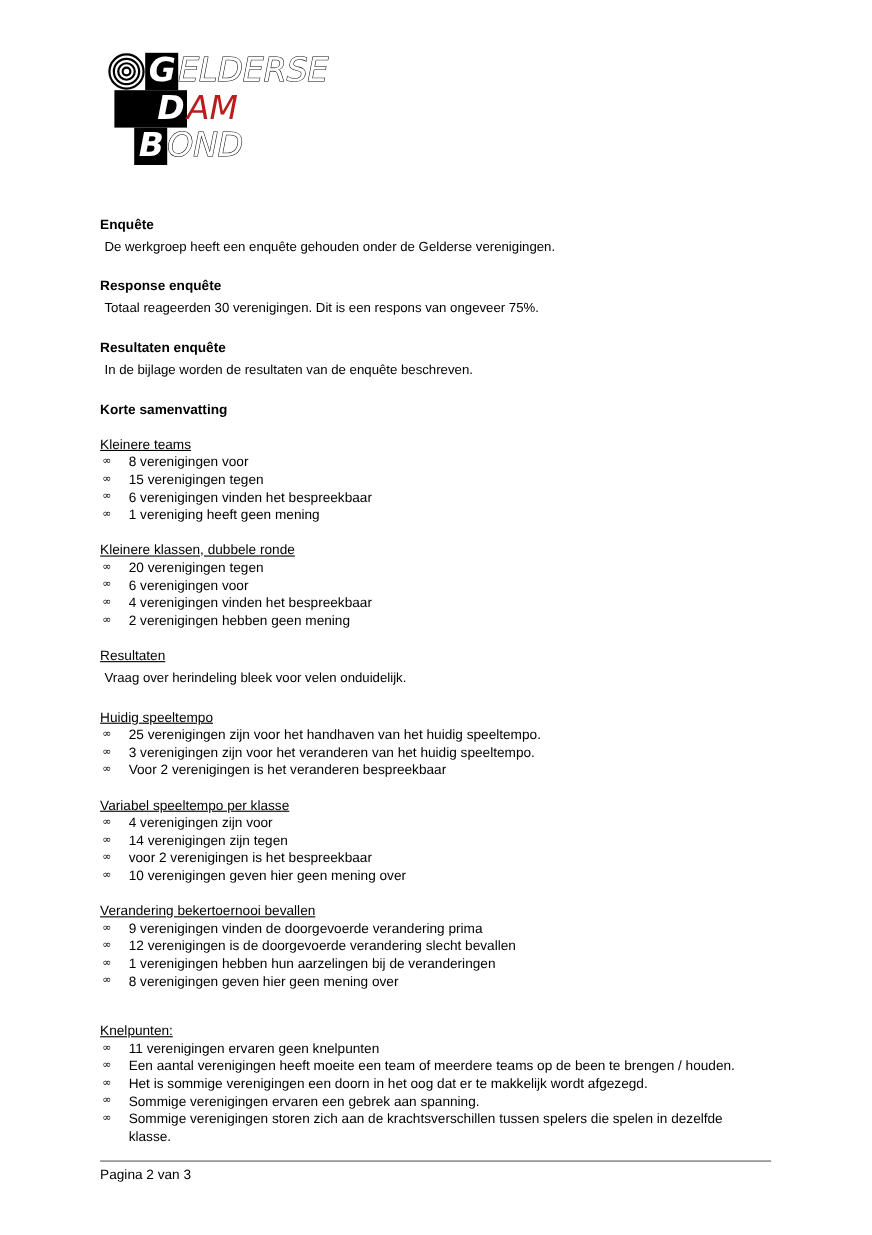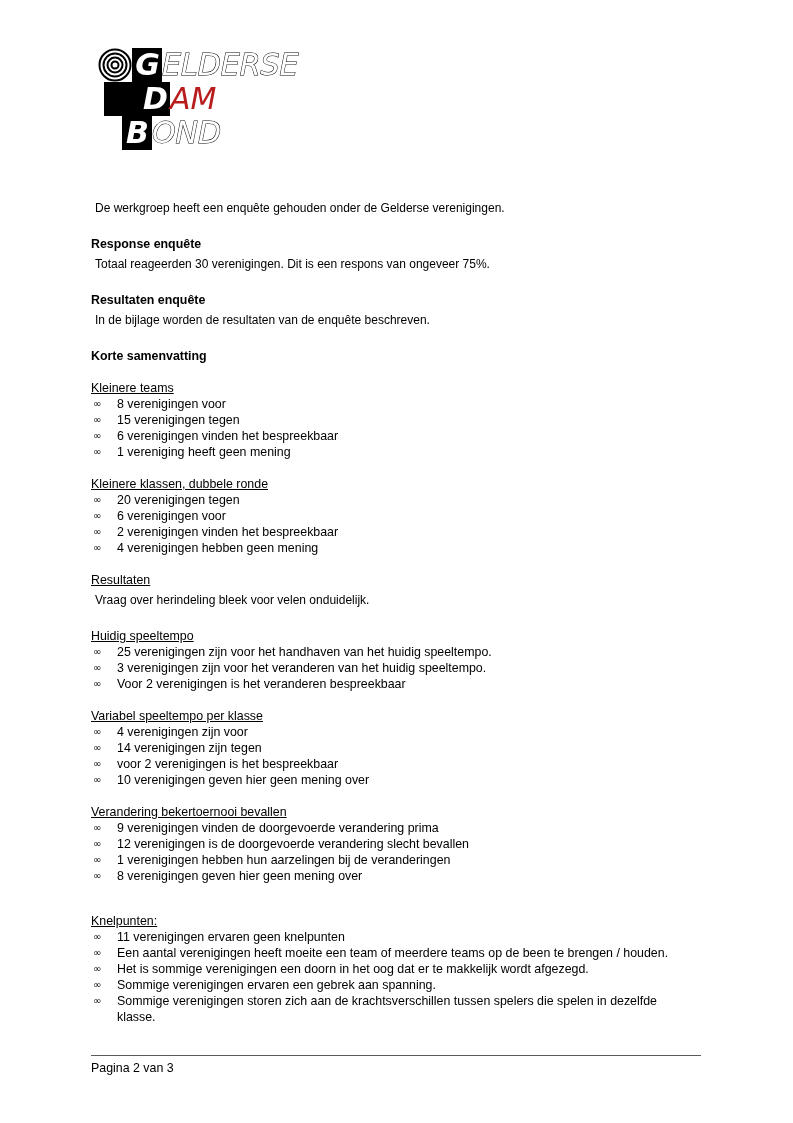--- a/index.html
+++ b/index.html
@@ -190,20 +190,21 @@
 
     <div class="logo-row logo-row-3">
       <span class="blackbox">B</span>
       <span class="logo-word outline">OND</span>
     </div>
   </div>
 
   <div class="content">
 
     <div class="blk">
+      <div class="h-bold">Enquête</div>
       <div class="p-line">De werkgroep heeft een enquête gehouden onder de Gelderse verenigingen.</div>
     </div>
 
     <div class="spacer-sm"></div>
 
     <div class="blk">
       <div class="h-bold">Response enquête</div>
       <div class="p-line">Totaal reageerden 30 verenigingen. Dit is een respons van ongeveer 75%.</div>
     </div>
 
@@ -232,22 +233,22 @@
       </ul>
     </div>
 
     <div class="spacer-sm"></div>
 
     <div class="blk">
       <div class="h-underline">Kleinere klassen, dubbele ronde</div>
       <ul class="bullets">
         <li><span class="bullet-mark">∞</span><span>20 verenigingen tegen</span></li>
         <li><span class="bullet-mark">∞</span><span>6 verenigingen voor</span></li>
-        <li><span class="bullet-mark">∞</span><span>2 verenigingen vinden het bespreekbaar</span></li>
-        <li><span class="bullet-mark">∞</span><span>4 verenigingen hebben geen mening</span></li>
+        <li><span class="bullet-mark">∞</span><span>4 verenigingen vinden het bespreekbaar</span></li>
+        <li><span class="bullet-mark">∞</span><span>2 verenigingen hebben geen mening</span></li>
       </ul>
     </div>
 
     <div class="spacer-sm"></div>
 
     <div class="blk">
       <div class="h-underline">Resultaten</div>
       <div class="p-line">Vraag over herindeling bleek voor velen onduidelijk.</div>
     </div>
 

